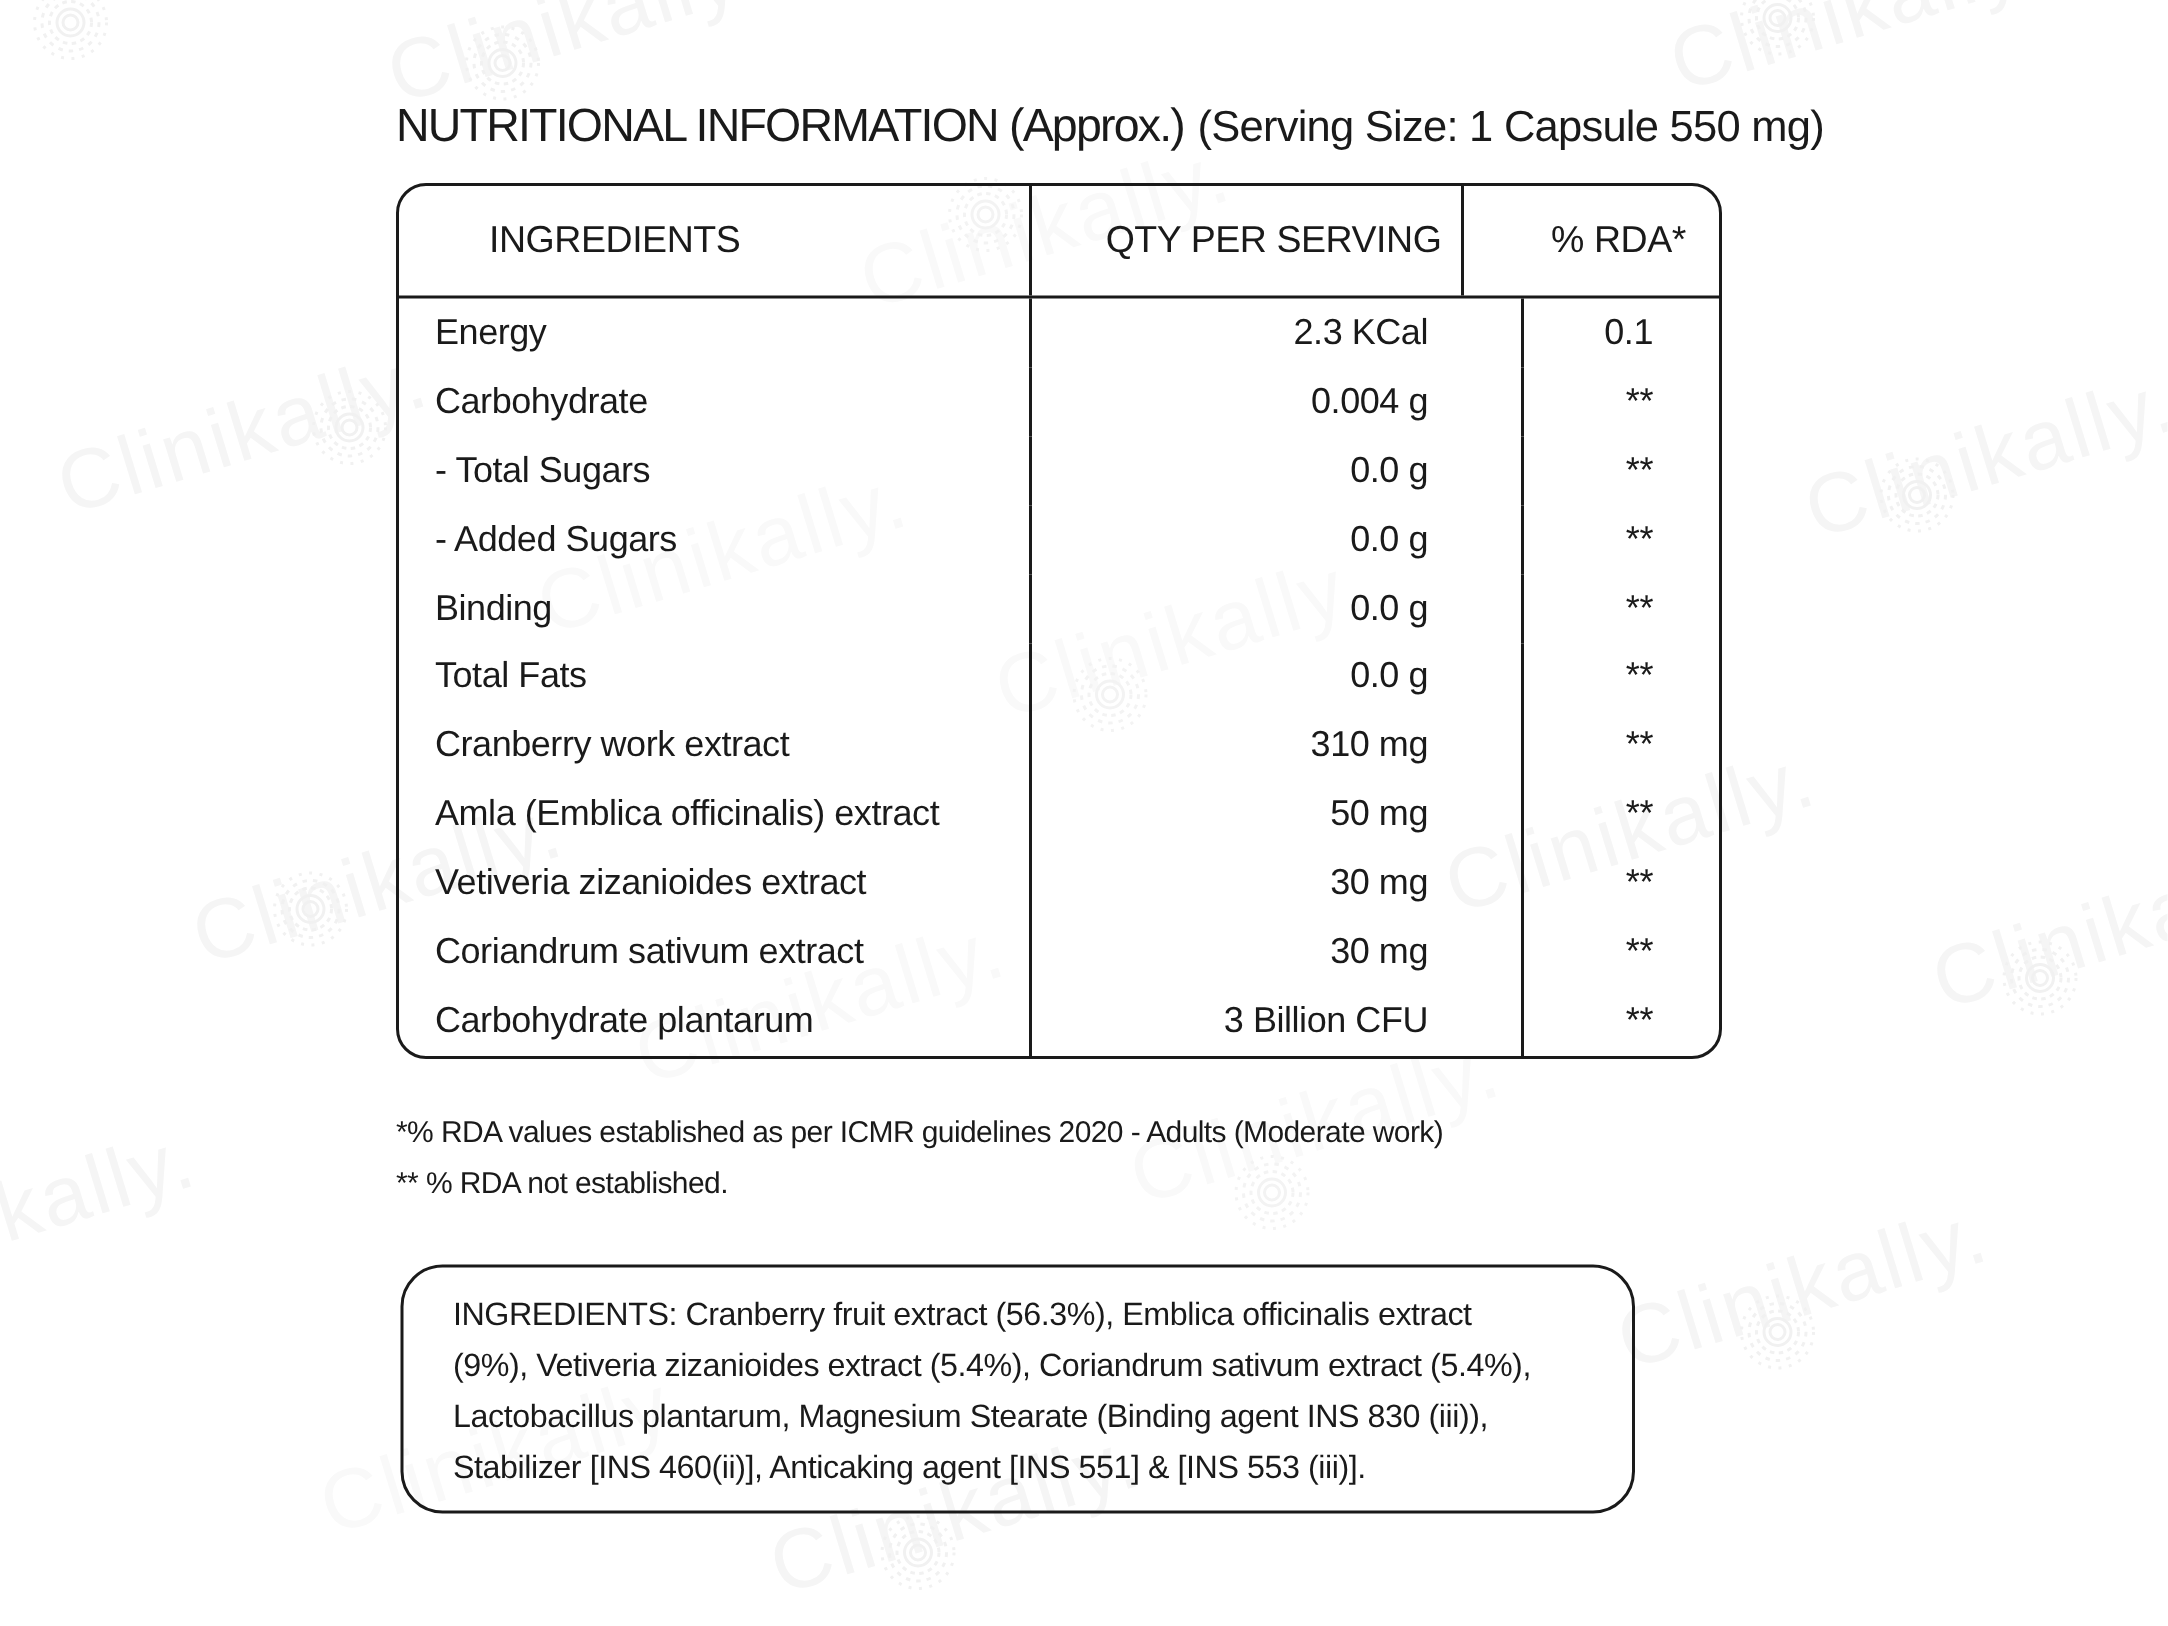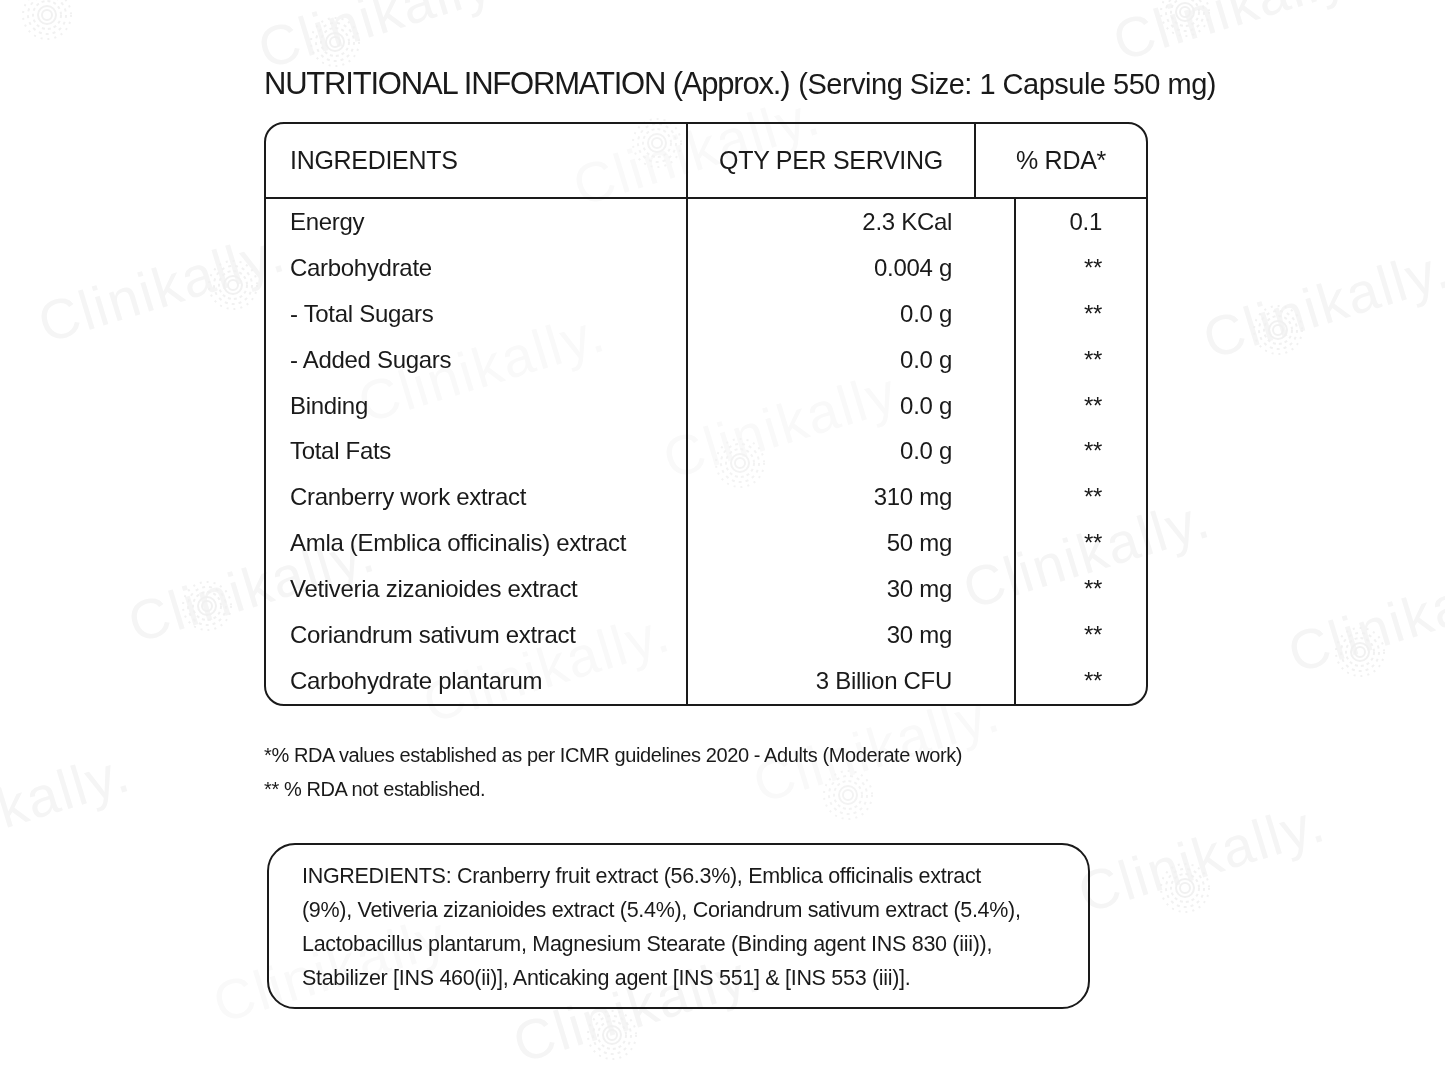--- a/index.html
+++ b/index.html
@@ -48,21 +48,21 @@
   .thead {
     display: grid; grid-template-columns: 422px 288px 1fr;
     height: 75px; border-bottom: 2.5px solid #1a1a1a;
   }
   .tbody { flex: 1; display: flex; flex-direction: column; }
   .trow { flex: 1; display: grid; grid-template-columns: 422px 288px 1fr; gap: 40px; }
   .hcell, .cell { display: flex; align-items: center; height: 100%; }
   .col-ing  { border-right: 2px solid #1a1a1a; padding-left: 24px; justify-content: flex-start; }
   .col-qty  { border-right: 2px solid #1a1a1a; justify-content: flex-end; padding-right: 62px; }
   .col-rda  { justify-content: flex-end; padding-right: 44px; }
-  .hcell { font-size: 25px; letter-spacing: -0.3px; }
+  .hcell { font-size: 25px; letter-spacing: -0.3px; margin-left: 36px; }
   .hcell.col-qty, .hcell.col-rda { justify-content: center; padding-right: 0; }
   .cell { font-size: 24px; letter-spacing: -0.3px; }
 
   .footnotes {
     position: absolute; left: 264px; top: 738px;
     font-size: 20px; letter-spacing: -0.4px; line-height: 34px;
     white-space: nowrap;
   }
 
   .ing-box {

